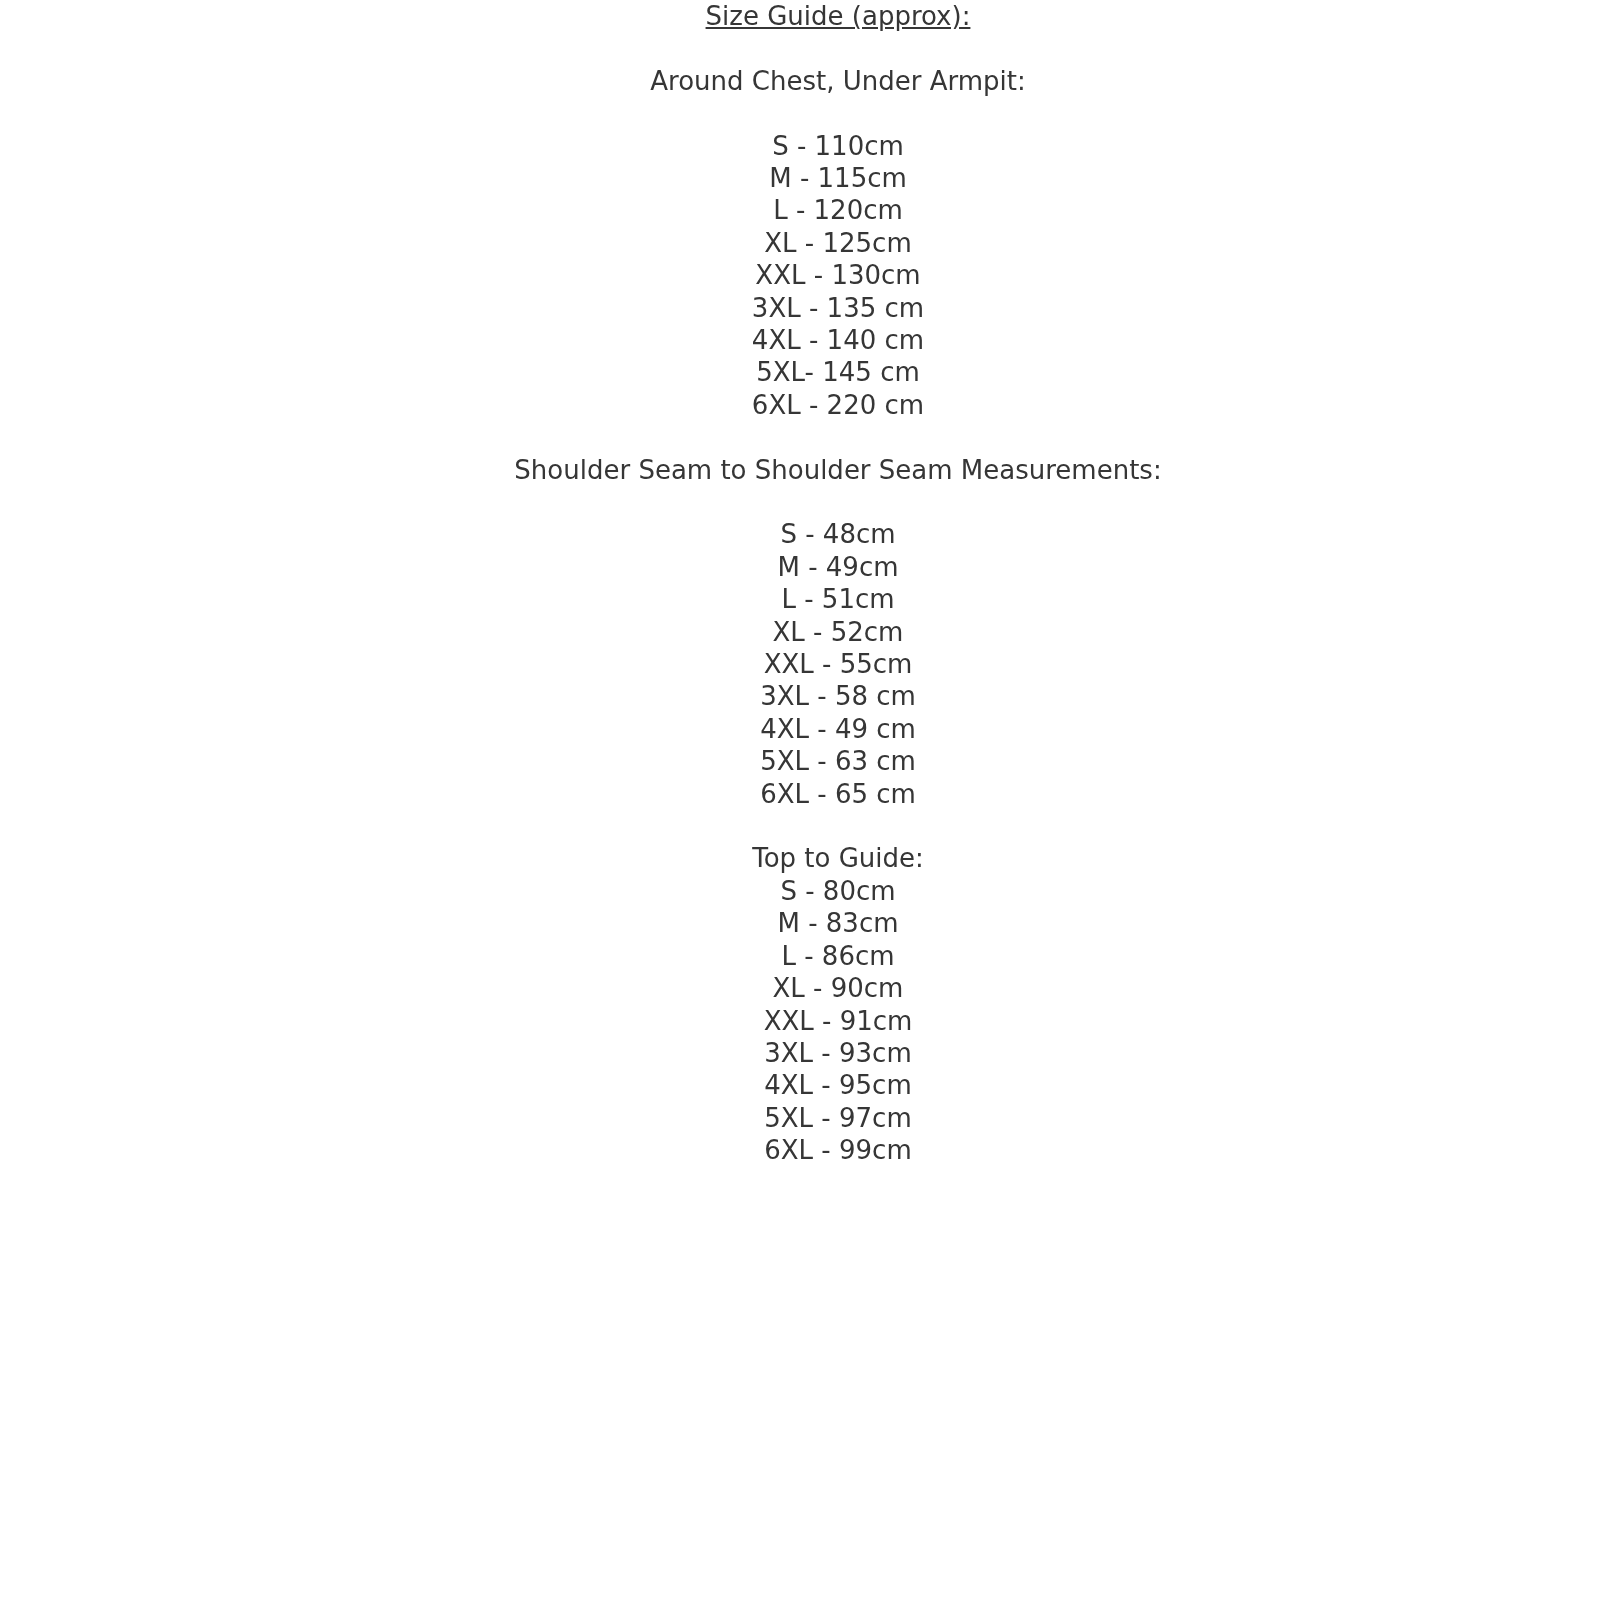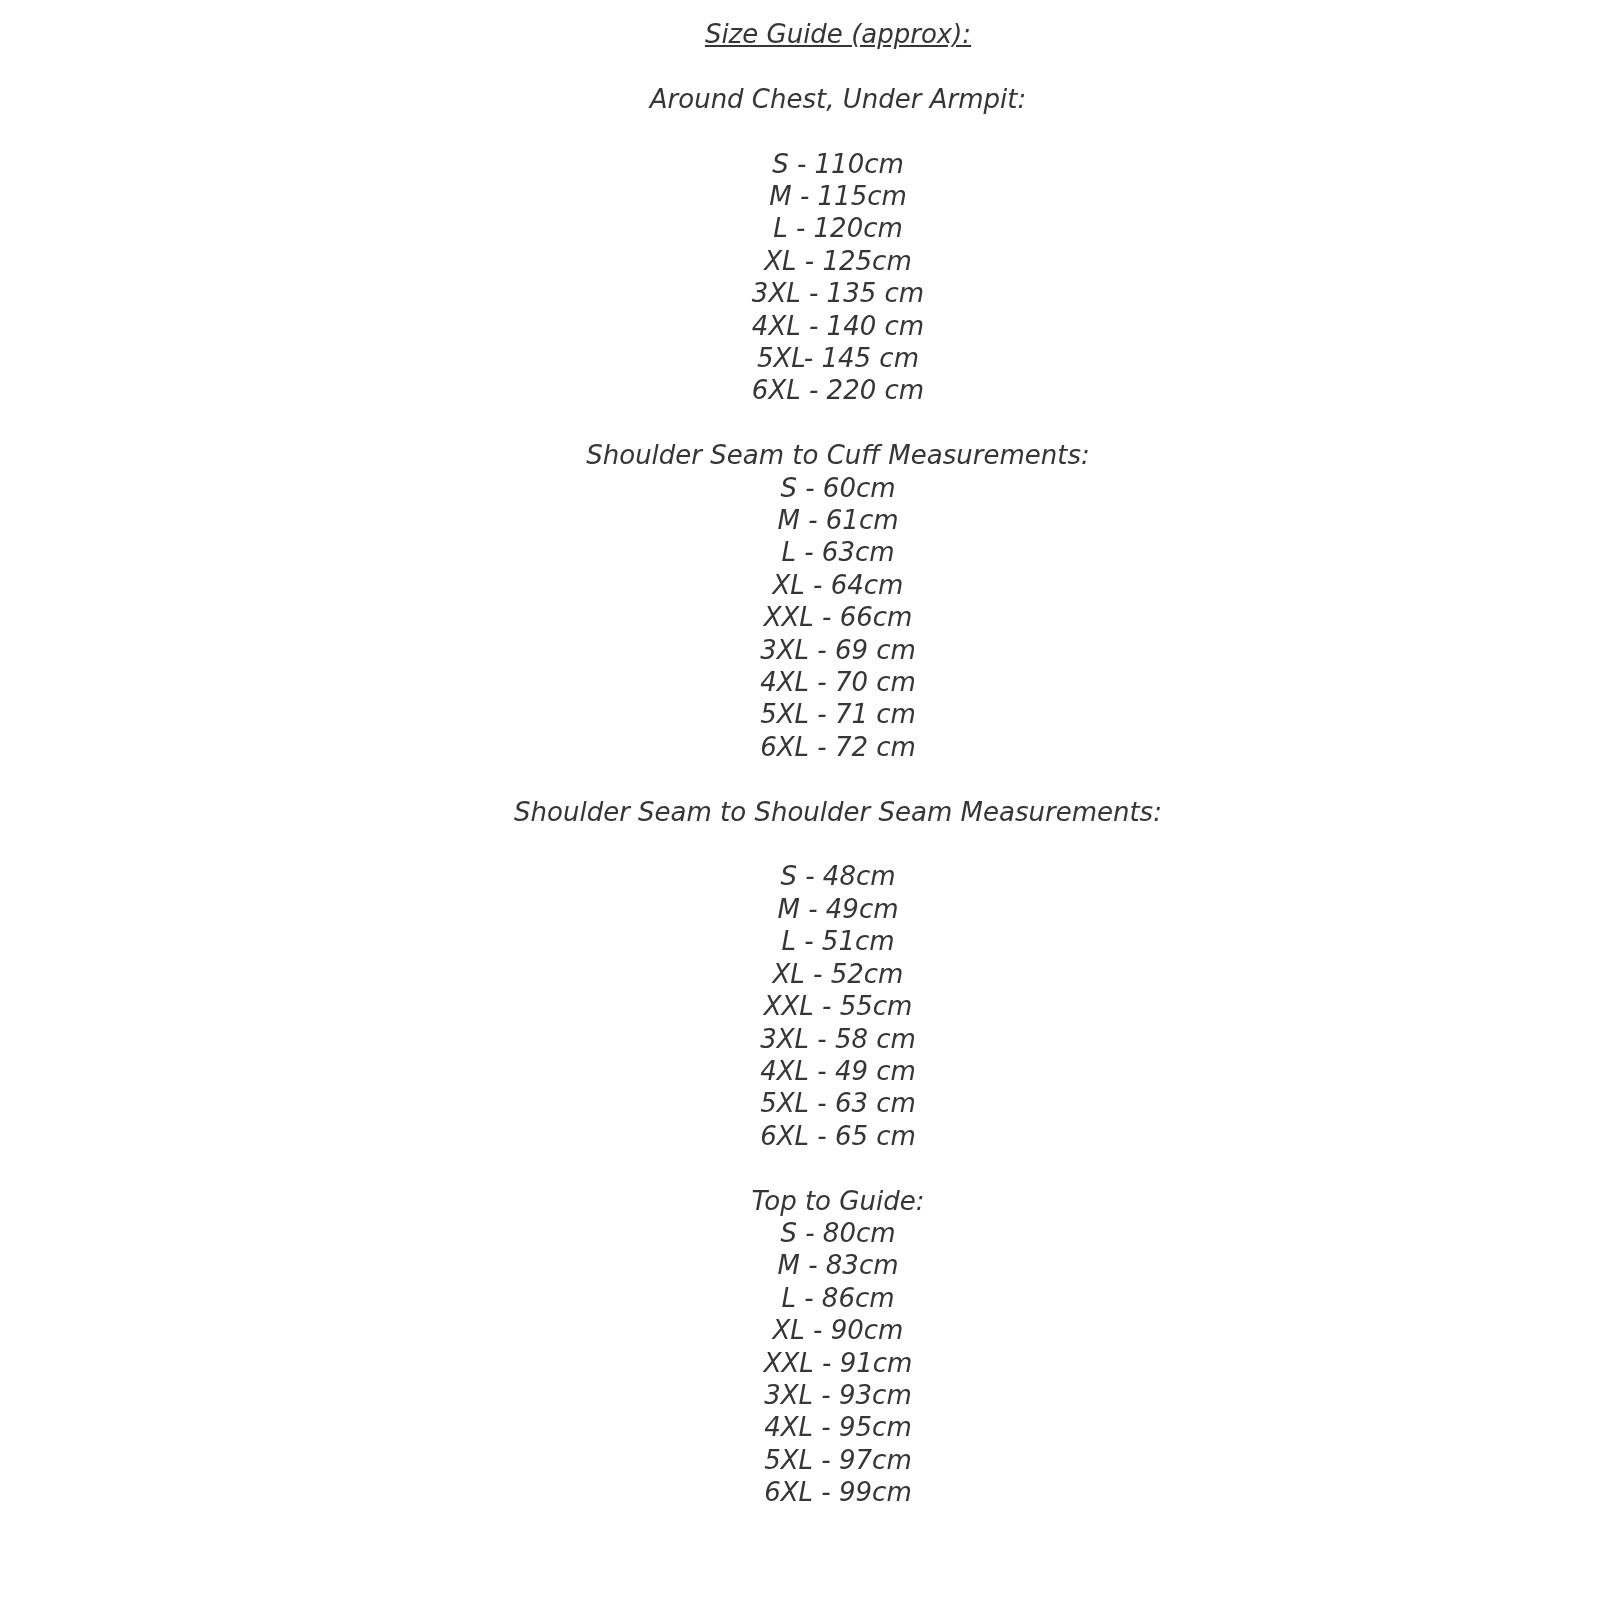--- a/index.html
+++ b/index.html
@@ -12,24 +12,22 @@
     height: 1600px;
     font-family: "DejaVu Sans", "Liberation Sans", sans-serif;
     color: #363636;
     font-size: 26px;
     line-height: 32.4px;
     overflow: hidden;
   }
   .content {
     box-sizing: border-box;
     width: 1600px;
-    padding-top: 18px;
     padding-left: 76px; 
     text-align: center;
-    font-style: italic;
   }
   .doc-title {
     text-decoration: underline;
     margin: 0 0 32.4px 0;
   }
   .section { margin: 0; }
   .section-heading { margin: 0; }
   
   .section { margin-top: 32.4px; }
   .section:first-of-type { margin-top: 0; }
@@ -43,38 +41,27 @@
 <div class="content">
 
   <div class="doc-title">Size Guide (approx):</div>
 
   <div class="section gap-after-heading">
     <div class="section-heading">Around Chest, Under Armpit:</div>
     <div class="size-line">S - 110cm</div>
     <div class="size-line">M - 115cm</div>
     <div class="size-line">L - 120cm</div>
     <div class="size-line">XL - 125cm</div>
+    <div class="size-line">XXL - 130cm</div>
     <div class="size-line">3XL - 135 cm</div>
     <div class="size-line">4XL - 140 cm</div>
     <div class="size-line">5XL- 145 cm</div>
     <div class="size-line">6XL - 220 cm</div>
   </div>
 
-  <div class="section">
-    <div class="section-heading">Shoulder Seam to Cuff Measurements:</div>
-    <div class="size-line">S - 60cm</div>
-    <div class="size-line">M - 61cm</div>
-    <div class="size-line">L - 63cm</div>
-    <div class="size-line">XL - 64cm</div>
-    <div class="size-line">XXL - 66cm</div>
-    <div class="size-line">3XL - 69 cm</div>
-    <div class="size-line">4XL - 70 cm</div>
-    <div class="size-line">5XL - 71 cm</div>
-    <div class="size-line">6XL - 72 cm</div>
-  </div>
 
   <div class="section gap-after-heading">
     <div class="section-heading">Shoulder Seam to Shoulder Seam Measurements:</div>
     <div class="size-line">S - 48cm</div>
     <div class="size-line">M - 49cm</div>
     <div class="size-line">L - 51cm</div>
     <div class="size-line">XL - 52cm</div>
     <div class="size-line">XXL - 55cm</div>
     <div class="size-line">3XL - 58 cm</div>
     <div class="size-line">4XL - 49 cm</div>

